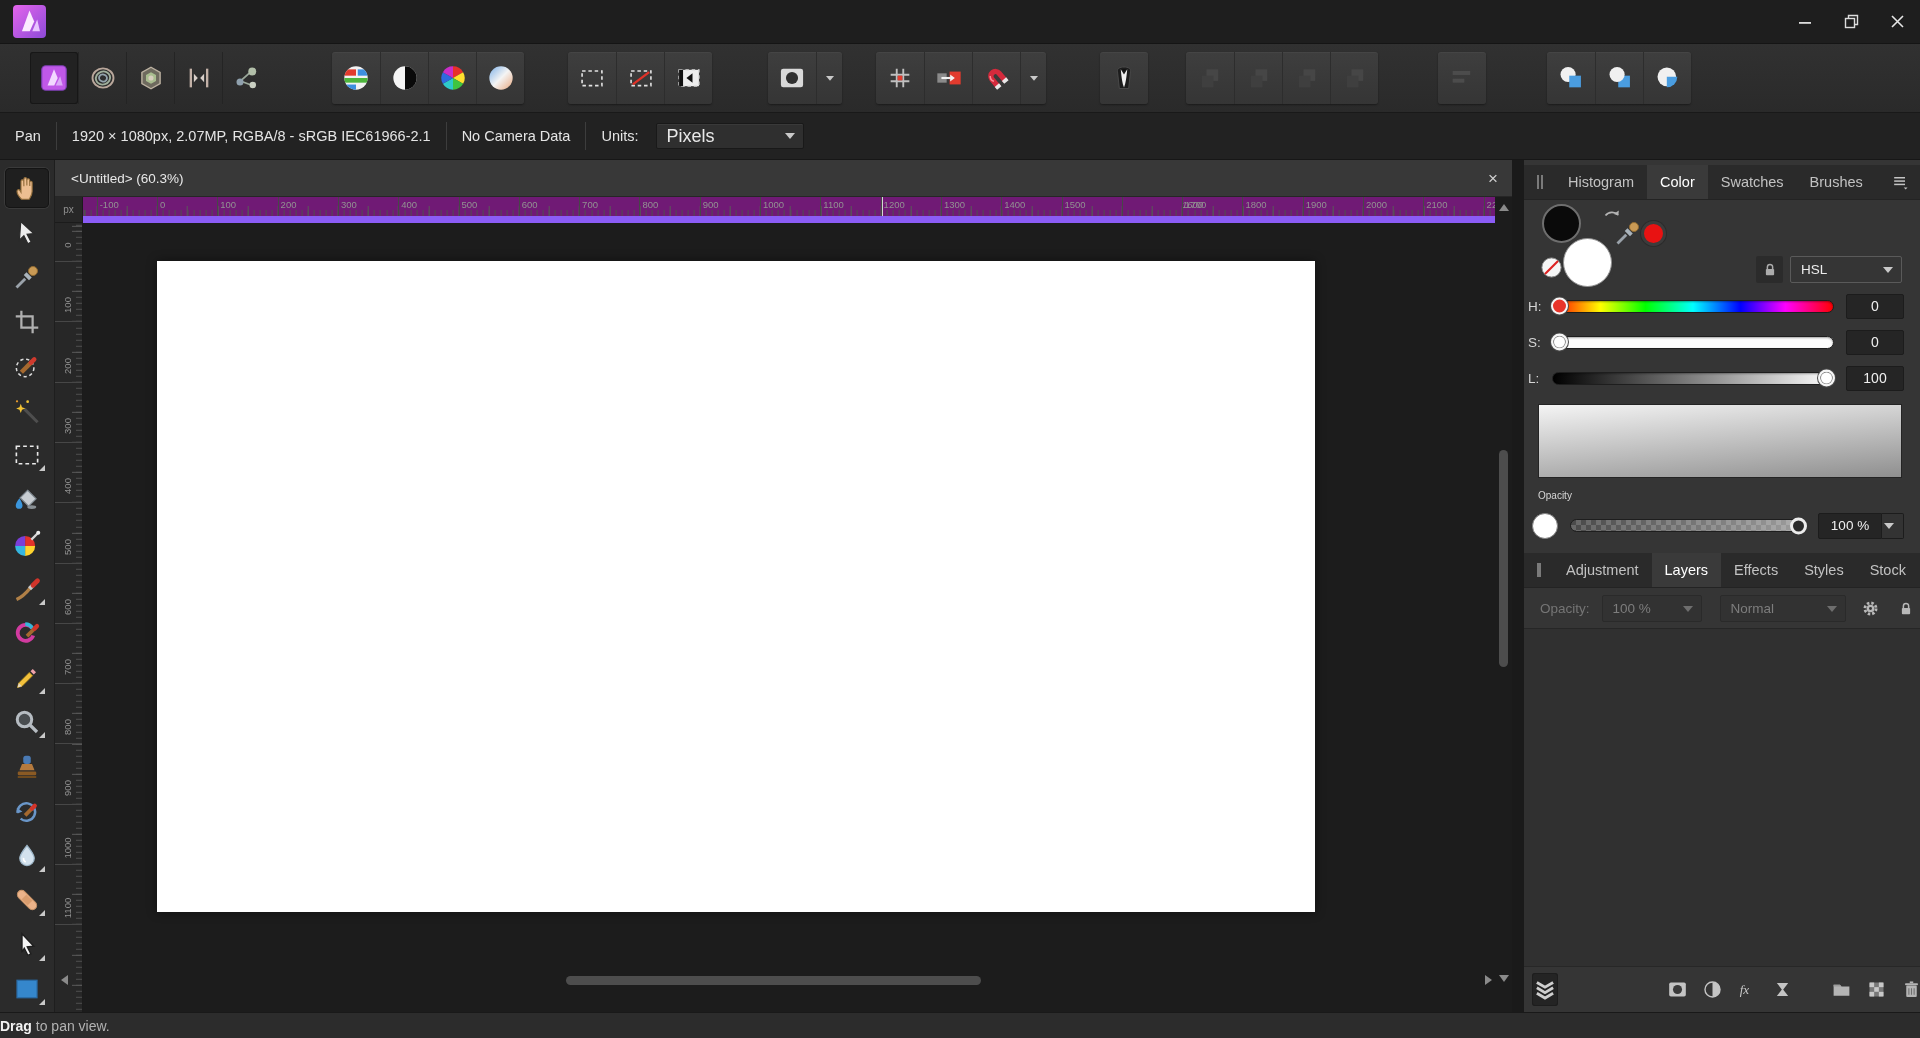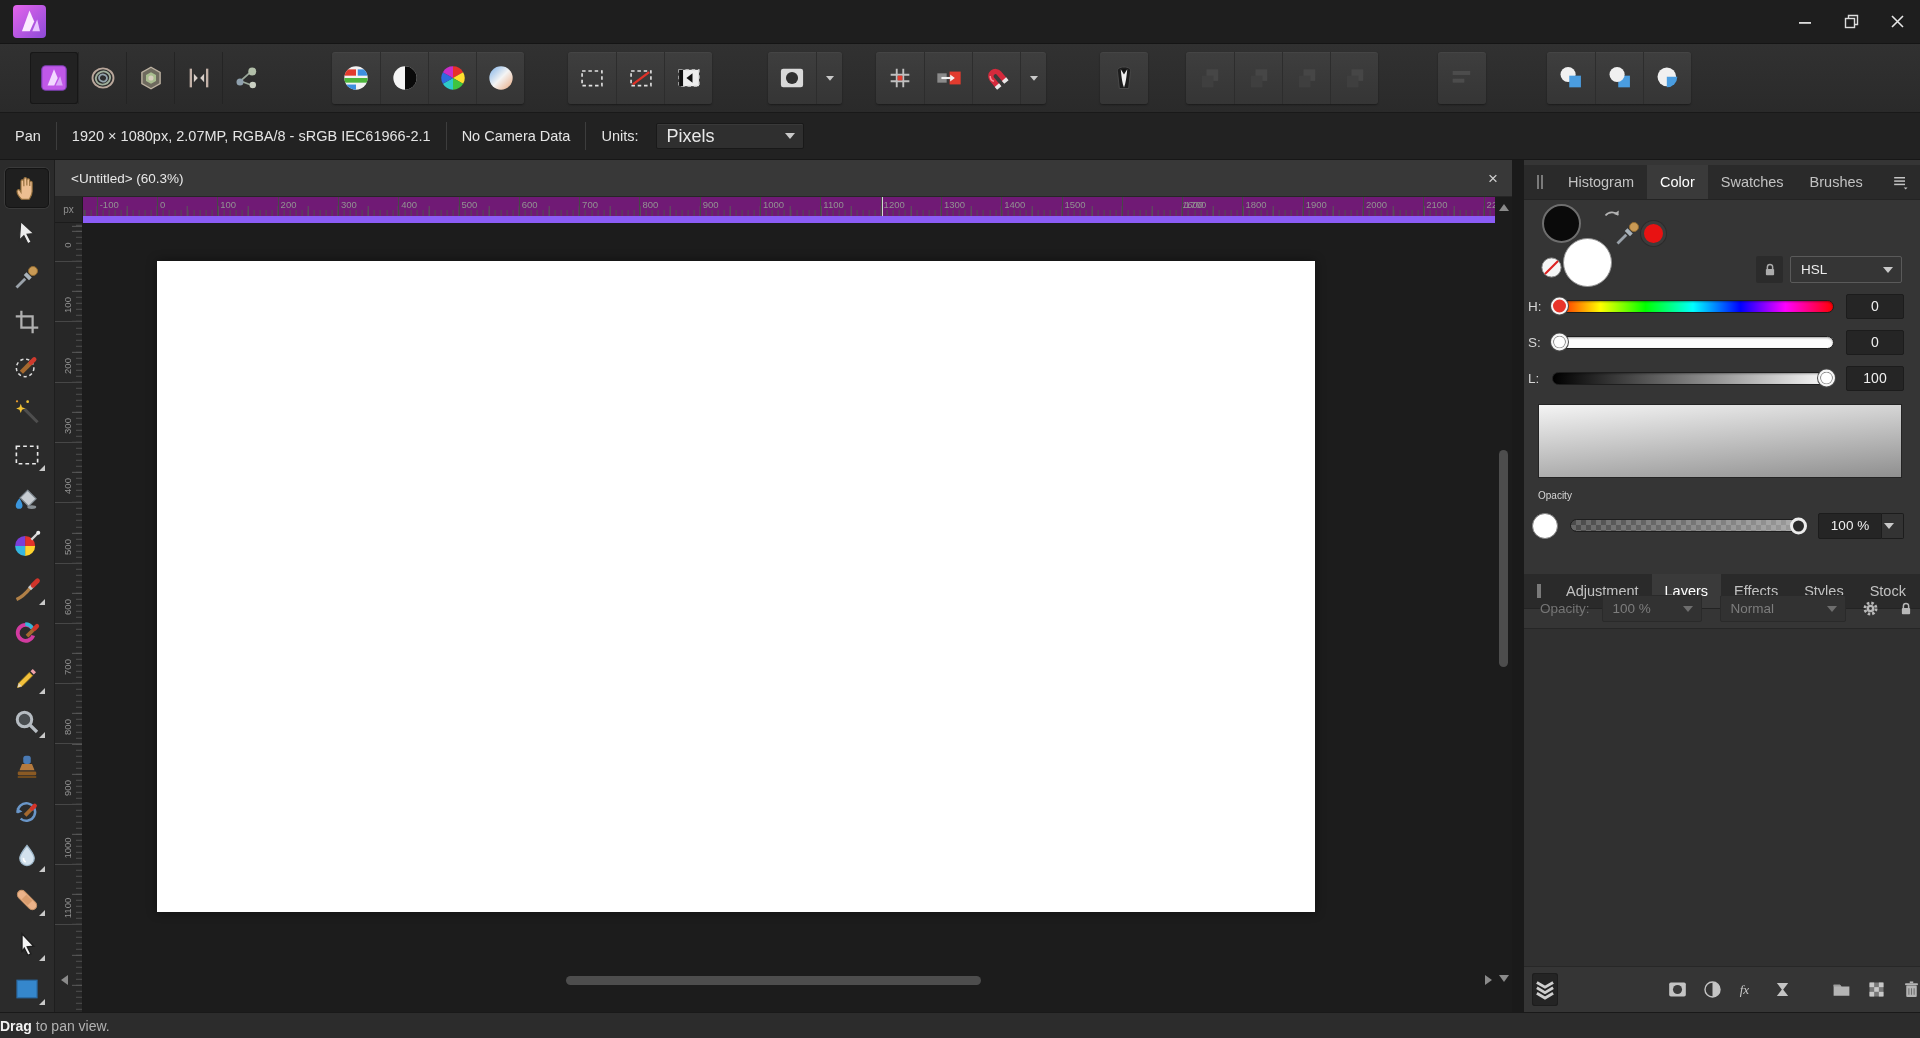--- a/index.html
+++ b/index.html
@@ -108,21 +108,21 @@
   
   .rightpanel{position:absolute;right:0;top:0;bottom:0;width:408px;background:#353535}
   .rightpanel::before{content:'';position:absolute;left:0;top:0;bottom:0;width:12px;background:#1a1a1a}
   .ptabs{position:absolute;left:12px;right:0;height:35px;background:#2a2a2a;
     border-bottom:1px solid #232323;display:flex;align-items:stretch;font-size:14.5px}
   .pgrip{width:6px;margin:10px 12px 10px 13px;border-left:2px solid #7a7a7a;border-right:2px solid #7a7a7a}
   .ptab{padding:0 13px;line-height:35px;color:#c2c2c2}
   .ptab.active{background:#3a3a3a;color:#fff}
   .pmenu{margin-left:auto;margin-right:10px;align-self:center;width:20px;height:20px}
   .cp-tabs{top:5px}
-  .lp-tabs{top:414px}
+  .lp-tabs{top:393px}
   
   .swatch-back{position:absolute;left:30px;top:44px;width:39px;height:39px;border-radius:50%;
     background:#0a0a0a;border:2px solid #6e6e6e}
   .swatch-front{position:absolute;left:51px;top:78px;width:49px;height:49px;border-radius:50%;
     background:#fff;border:1px solid #909090;box-shadow:0 0 0 3px #353535}
   .swap-icon{position:absolute;left:88px;top:46px;width:24px;height:24px}
   .none-swatch{position:absolute;left:28px;top:96px;width:23px;height:23px}
   .picker-icon{position:absolute;left:101px;top:58px;width:30px;height:30px}
   .picked-swatch{position:absolute;left:129px;top:61px;width:25px;height:25px;border-radius:50%;
     background:#e81212;border:3px solid #3c3c3c;box-shadow:0 0 0 1px #2c2c2c}

